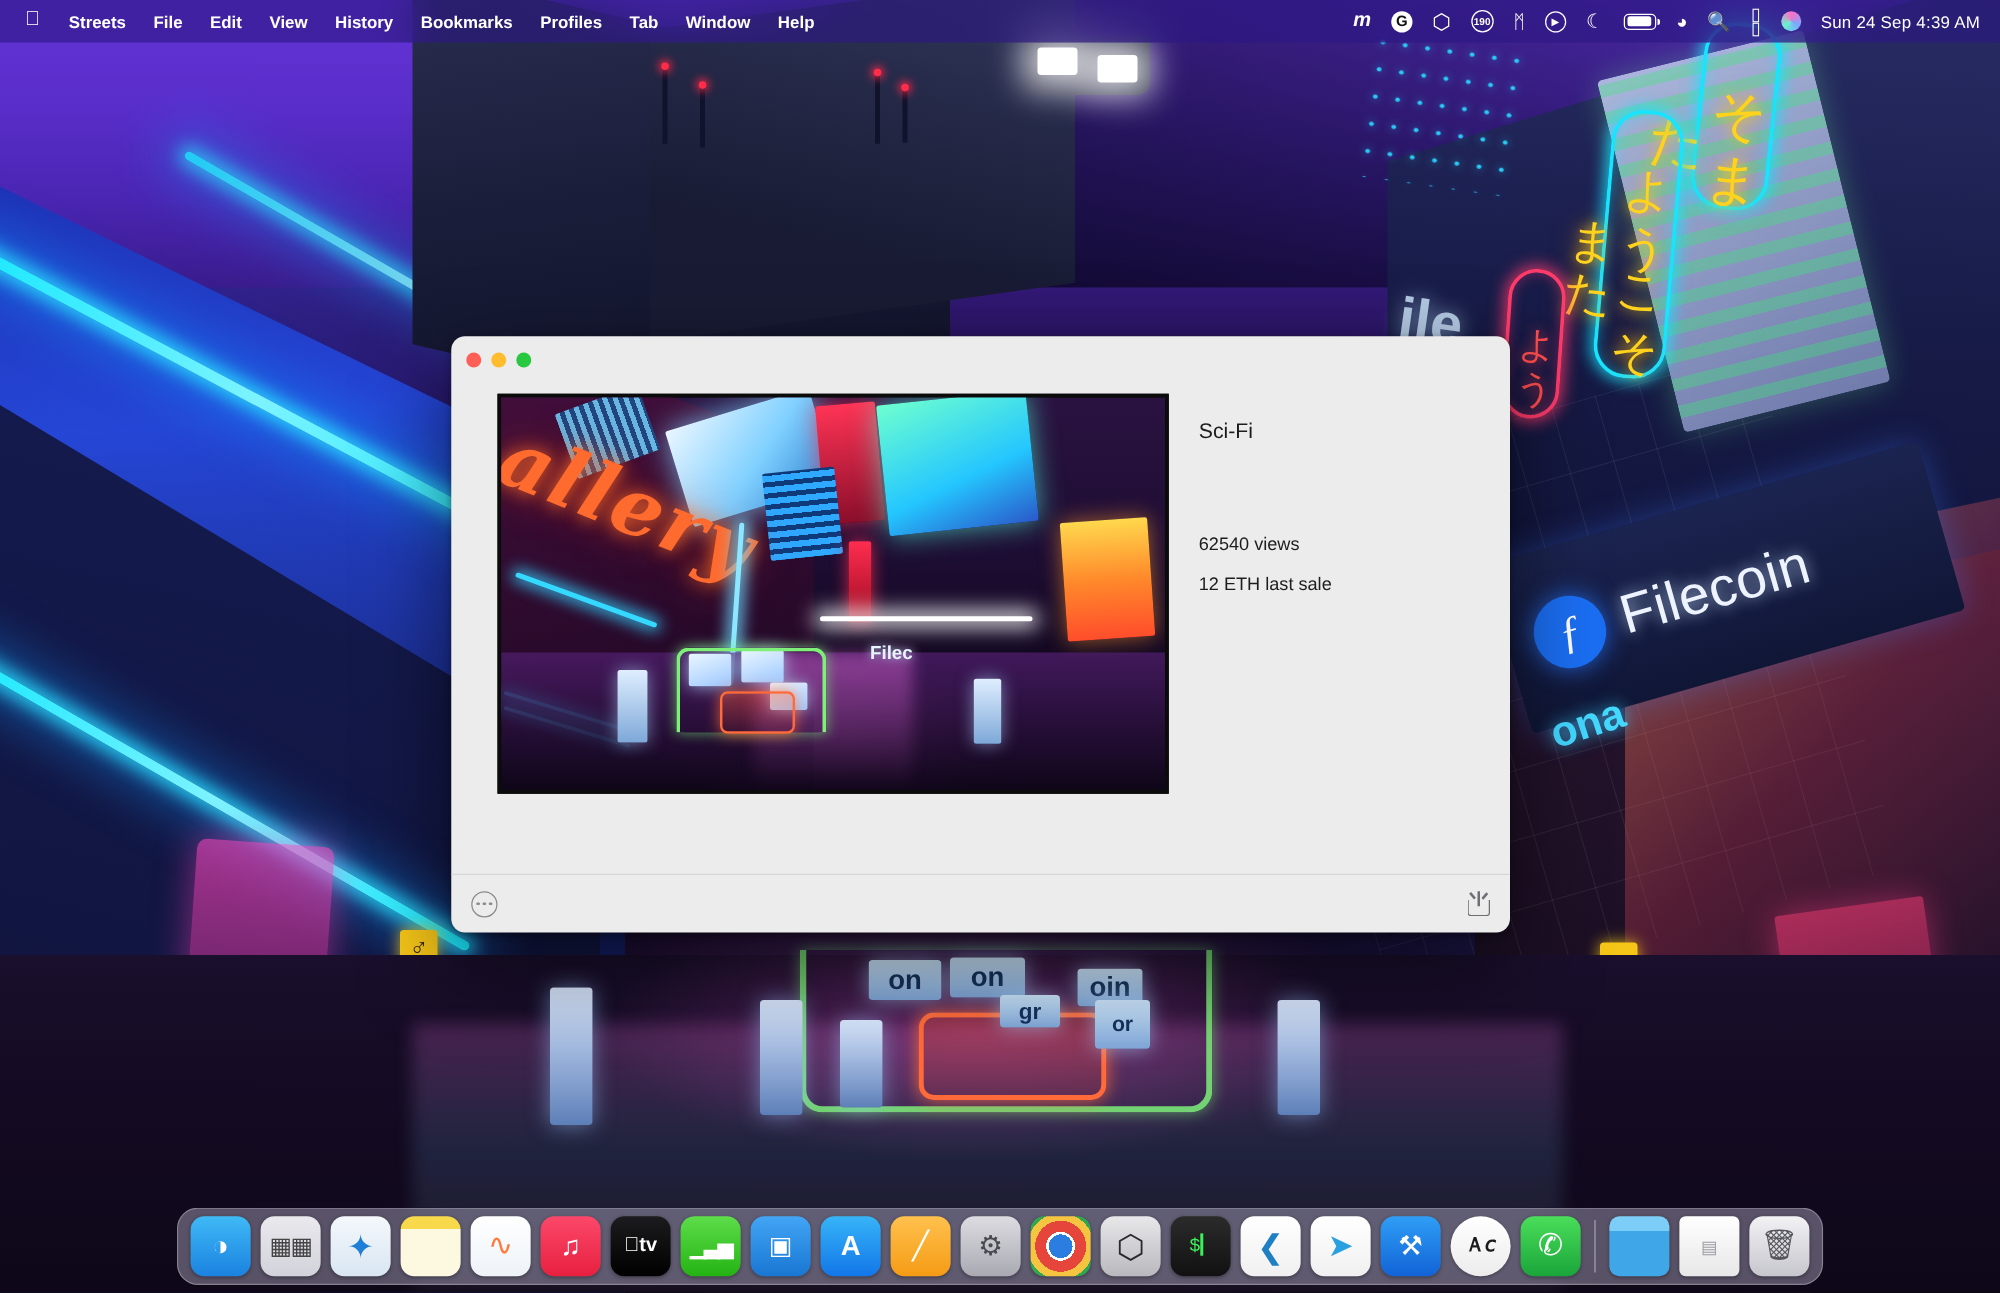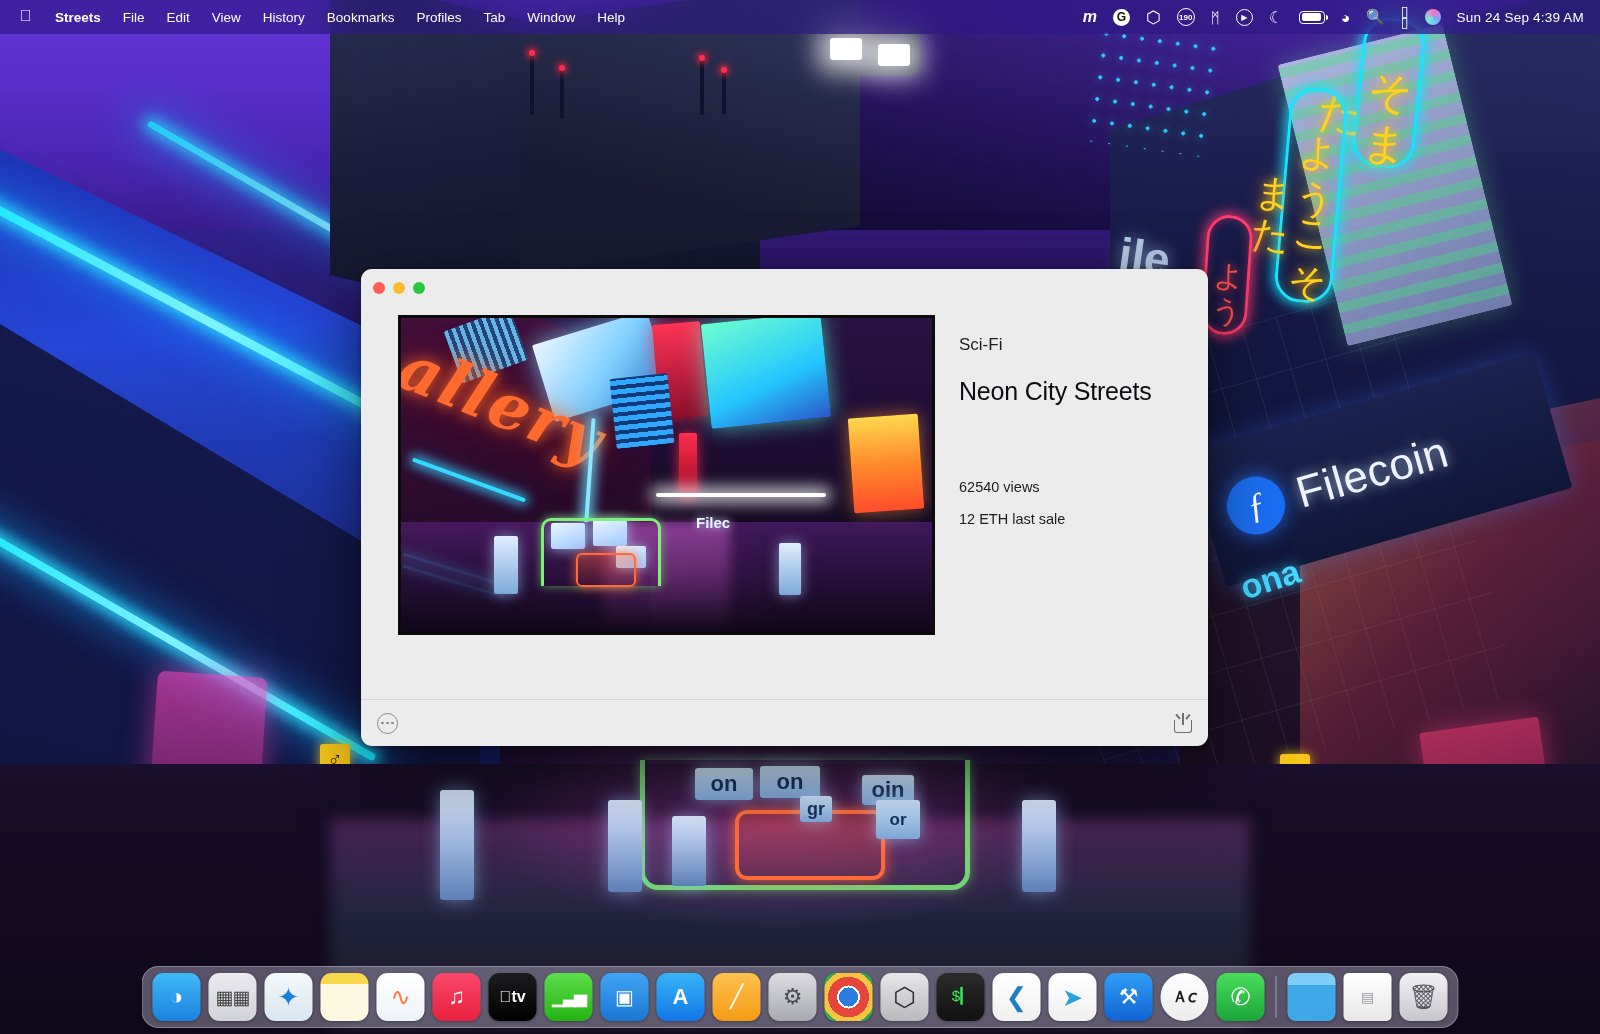--- a/index.html
+++ b/index.html
@@ -190,21 +190,21 @@
 
   
   .menubar{
     position:absolute; left:0; top:0; width:100%; height:34px;
     background:rgba(44,22,130,.62);
     backdrop-filter:blur(16px);
     display:flex; align-items:center; color:#fff; font-size:13.5px;
     padding:0 12px; z-index:50;
   }
   .mb-left{ display:flex; align-items:center; gap:0; }
-  .mb-item{ padding:3px 11px; border-radius:5px; white-space:nowrap; }
+  .mb-item{ padding:3px 11px; border-radius:5px; white-space:nowrap;font-weight:bold; }
   .mb-item.bold{ font-weight:700; }
   .apple{ font-size:16px; padding:0 12px 2px 8px; line-height:1; }
   .mb-right{ margin-left:auto; display:flex; align-items:center; gap:16px; padding-right:4px; }
   .mb-ic{ display:inline-flex; align-items:center; justify-content:center; height:20px; }
   .clock{ font-size:13.5px; white-space:nowrap; letter-spacing:.2px; }
   .battery{ width:26px;height:13px;border:1.6px solid #fff;border-radius:4px;position:relative; }
   .battery:after{content:"";position:absolute;right:-4px;top:3.5px;width:2.5px;height:5px;background:#fff;border-radius:0 2px 2px 0;}
   .battery i{position:absolute;left:1.5px;top:1.5px;bottom:1.5px;width:19px;background:#fff;border-radius:2px;display:block;}
 
   
@@ -333,21 +333,21 @@
     <div class="ped-sign" style="right:290px;bottom:250px;">♂</div>
 
     <div class="ground"></div>
     <div class="reflect"></div>
 
     <div class="arch"></div>
     <div class="arch2"></div>
     <div class="billb" style="left:695px;top:768px;width:58px;height:32px;">on</div>
     <div class="billb" style="left:760px;top:766px;width:60px;height:32px;">on</div>
     <div class="billb" style="left:862px;top:775px;width:52px;height:30px;">oin</div>
-    <div class="billb" style="left:800px;top:796px;width:32px;height:26px;font-size:18px;">gr</div>
+    <div class="billb" style="left:800px;top:796px;width:48px;height:26px;font-size:18px;">gr</div>
     <div class="billb" style="left:876px;top:800px;width:44px;height:39px;font-size:17px;">or</div>
 
     <div class="kiosk" style="left:608px;top:800px;"></div>
     <div class="kiosk" style="left:672px;top:816px;height:70px;"></div>
     <div class="kiosk" style="left:1022px;top:800px;"></div>
     <div class="kiosk" style="left:440px;top:790px;height:110px;"></div>
   </div>
 
   <div class="menubar">
     <div class="mb-left">
@@ -447,21 +447,20 @@
           <div class="art-filec">Filec</div>
           <div class="art-screen" style="left:93px;top:218px;width:24px;height:58px;
                background:linear-gradient(180deg,#dfeeff,#7ea8d8);box-shadow:0 0 14px rgba(170,210,255,.6);"></div>
           <div class="art-screen" style="left:378px;top:225px;width:22px;height:52px;
                background:linear-gradient(180deg,#dfeeff,#7ea8d8);box-shadow:0 0 14px rgba(170,210,255,.6);"></div>
         </div>
       </div>
 
       <div class="meta">
         <div class="cat">Sci-Fi</div>
-        <div class="title">Neon City Streets</div>
         <div class="stat first">62540 views</div>
         <div class="stat second">12 ETH last sale</div>
       </div>
     </div>
 
     <div class="footer">
       <div class="more-btn">
         <span></span>
         <span></span>
         <span></span>

